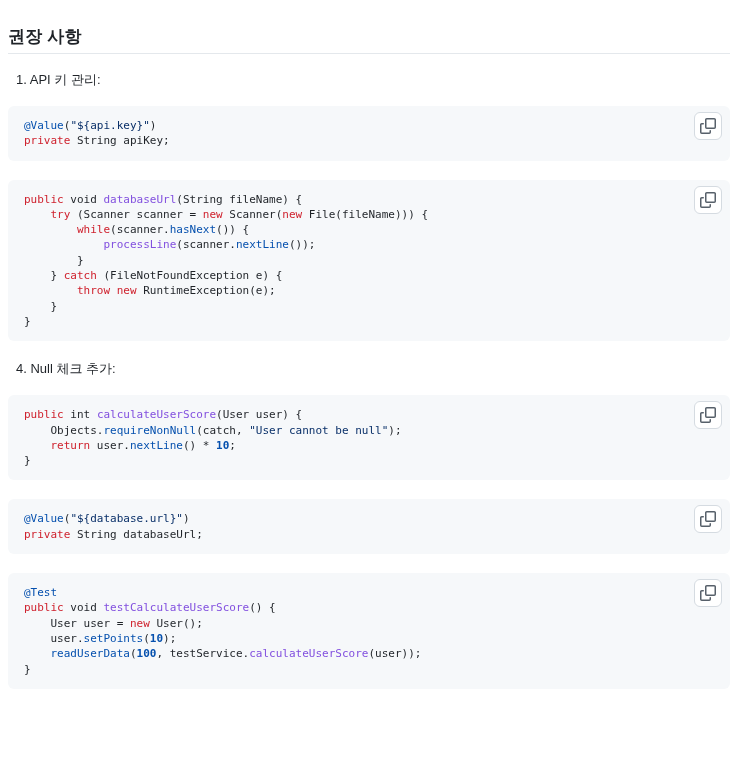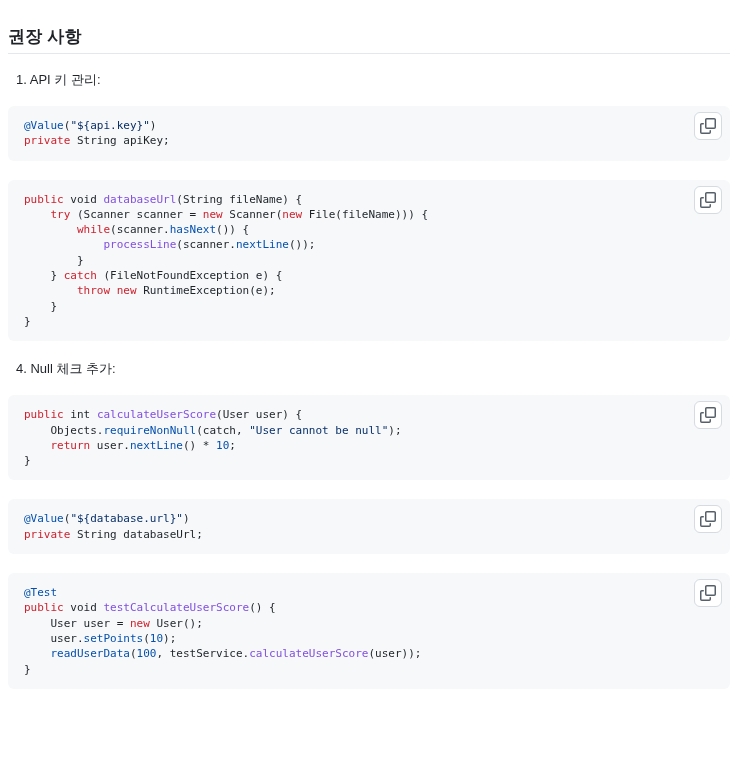--- a/index.html
+++ b/index.html
@@ -45,21 +45,21 @@
     font-size: 11px;
     line-height: 15.3px;
     white-space: pre;
     color: var(--code_fg, #1f2328);
   }
 
   .tok-plain { color: var(--code_fg, #1f2328); }
   .tok-kw    { color: var(--kw,  #cf222e); }
   .tok-fn    { color: var(--fn,  #8250df); }
   .tok-call  { color: var(--call,#0550ae); }
-  .tok-num   { color: var(--num, #0550ae); font-weight: normal; margin-top: 7px; }
+  .tok-num   { color: var(--num, #0550ae); font-weight: bold; margin-top: 7px; }
   .tok-str   { color: var(--str, #0a3069); }
   .tok-meta  { color: var(--meta,#0550ae); }
 
   button.copy-btn {
     position: absolute;
     top: 6px; right: 8px;
     width: 28px; height: 28px;
     background: #ffffff;
     border: 1px solid var(--btn_border, #d5dbe1);
     border-radius: 6px;

